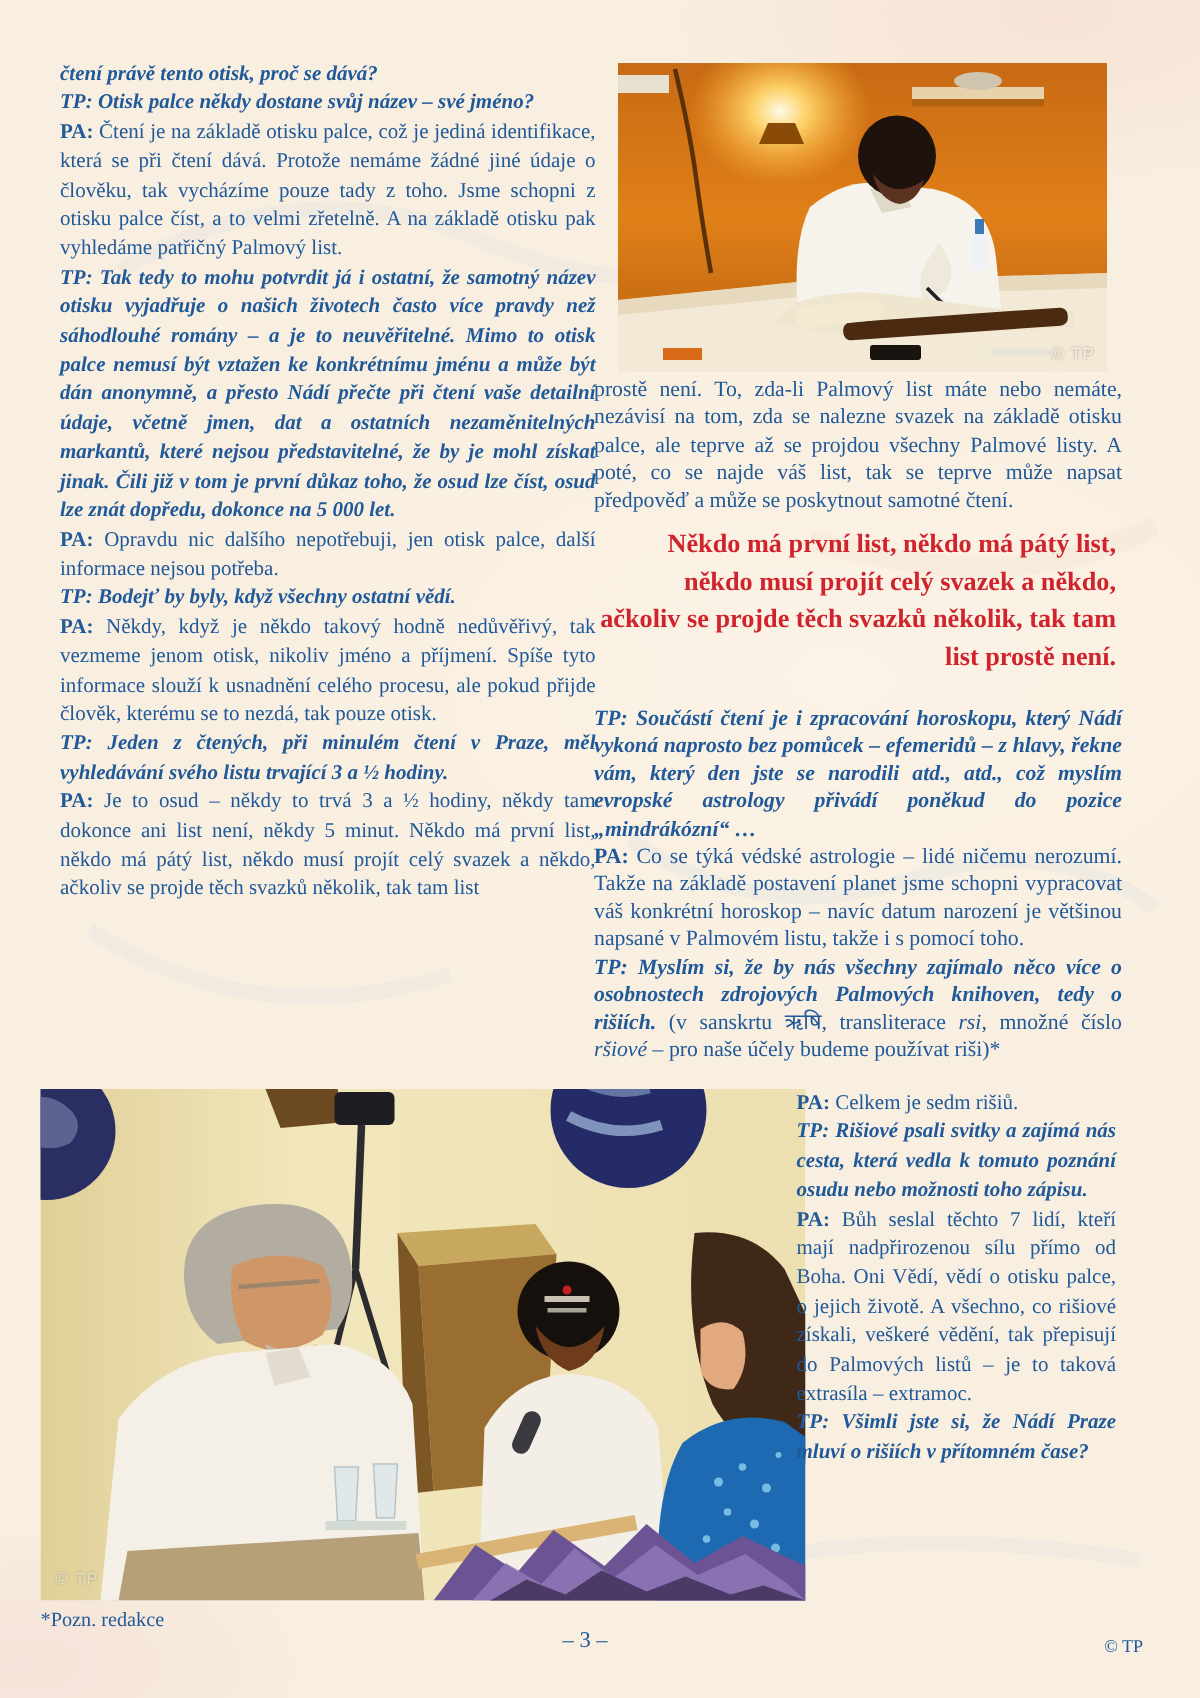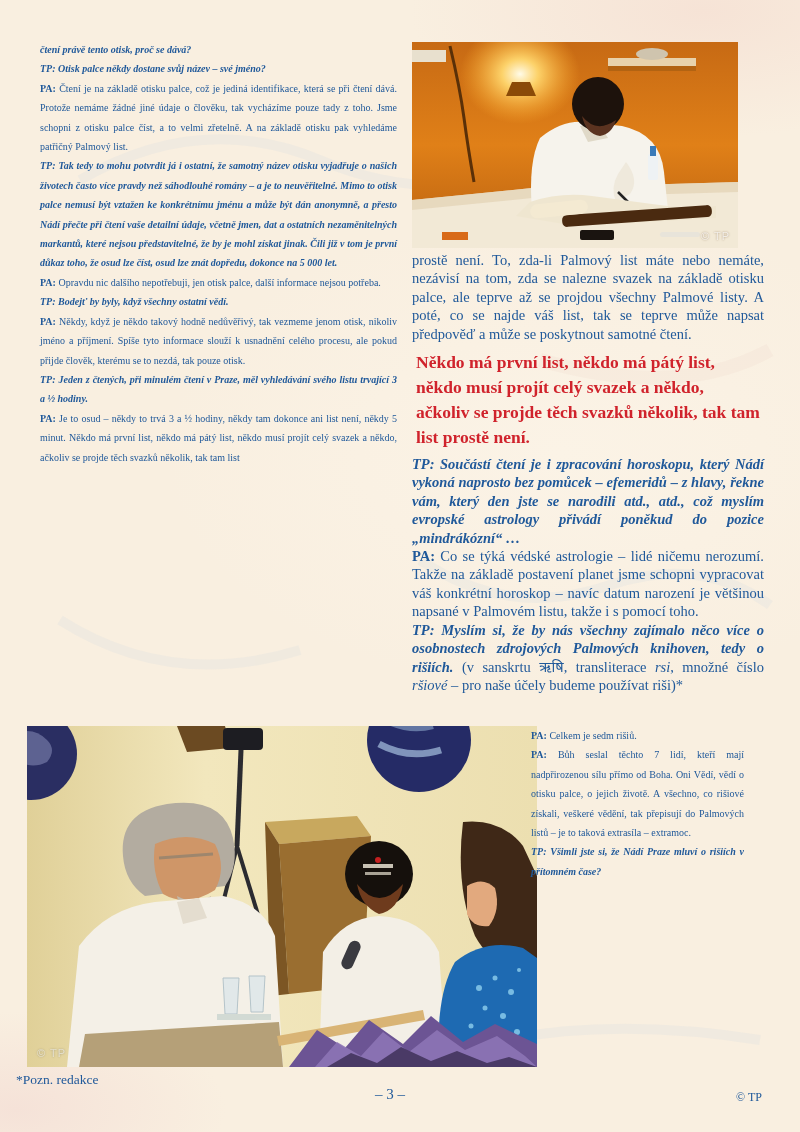--- a/index.html
+++ b/index.html
@@ -13,41 +13,41 @@
     font-family:"Liberation Serif","DejaVu Serif",serif;
     color:var(--ink);
     background:
       radial-gradient(ellipse 420px 180px at 88% 1%, #f6e3d6 0%, rgba(246,227,214,0) 70%),
       radial-gradient(ellipse 300px 140px at 2% 98%, #f5e2d8 0%, rgba(245,226,216,0) 70%),
       radial-gradient(ellipse 500px 300px at 70% 40%, #fbf3e6 0%, rgba(251,243,230,0) 80%),
       var(--pagebg);
   }
   .page{position:absolute;inset:0;}
   .bg-decor{position:absolute;left:0;top:0;z-index:0;}
-  .col{position:absolute;z-index:1;font-size:10px;line-height:19.4px;text-align:justify;}
+  .col{position:absolute;z-index:1;font-size:14px;line-height:19.4px;text-align:justify;}
   .col-left{left:40px;top:40px;width:357px;}
-  .col-right{left:412px;top:251px;width:352px;font-size:14.5px;line-height:18.4px;}
+  .col-right{left:396px;top:251px;width:352px;font-size:14.5px;line-height:18.4px;}
   .col-narrow{left:531px;top:726px;width:213px;z-index:3;}
   .para{margin:0;}
   .s-tp{font-weight:bold;font-style:italic;}
   .s-pa{font-weight:bold;}
   .s-i{font-style:italic;}
   .s-dev{font-style:normal;}
   .para.quote{
-    color:var(--red);font-weight:bold;text-align:left;
-    font-size:17.5px;line-height:25px;margin:7px 4px 5px 4px;
+    color:var(--red);font-weight:bold;text-align:right;
+    font-size:17.5px;line-height:25px;margin:7px 4px 20px 4px;
   }
   figure{margin:0;padding:0;position:absolute;z-index:2;}
   .photo-top{left:412px;top:42px;width:326px;height:206px;}
   .photo-bottom{left:27px;top:726px;width:510px;height:341px;}
   figure svg{display:block;}
   .wm{position:absolute;font-family:"Liberation Sans","DejaVu Sans",sans-serif;font-size:11px;letter-spacing:1px;}
   .wm-tr{right:8px;bottom:6px;color:rgba(255,255,255,.75);text-shadow:0 0 2px rgba(90,50,10,.5);}
   .wm-bl{left:10px;bottom:8px;color:rgba(255,255,255,.55);text-shadow:0 0 2px rgba(60,60,60,.4);}
-  .footnote{position:absolute;left:16px;top:1072px;font-size:13.5px;z-index:4;}
+  .footnote{position:absolute;left:27px;top:1072px;font-size:13.5px;z-index:4;}
   .pagenum{position:absolute;left:0;top:1086px;width:780px;text-align:center;font-size:15px;z-index:4;}
   .copyright{position:absolute;right:38px;top:1090px;font-size:12px;z-index:4;}
 </style>
 </head>
 <body>
 
 <main class="page">
 
   <svg class="bg-decor" width="800" height="1132" viewBox="0 0 800 1132">
     <g fill="none" stroke="#a9c4dd" stroke-width="10" opacity="0.10">
@@ -205,20 +205,21 @@
         <path d="M262 341 L290 304 L318 322 L342 294 L376 318 L404 290 L436 316 L468 298 L510 318 L510 341 Z" fill="#6c5494"></path>
         <path d="M288 341 L310 316 L334 330 L356 306 L382 326 L410 304 L438 324 L470 310 L498 330 L510 341 Z" fill="#8d74b5" opacity="0.9"></path>
         <path d="M300 341 l24 -14 26 10 24 -16 30 14 26 -10 30 12 22 -6 28 10 0 20 -210 0 z" fill="#4a3a66"></path>
       </g>
     </svg>
     <span class="wm wm-bl">© TP</span>
   </figure>
 
   <section class="col col-narrow" id="col-narrow">
       <p class="para a"><span class="s-pa">PA: </span><span class="s-t">Celkem je sedm rišiů.</span></p>
+      <p class="para q"><span class="s-tp">TP: Rišiové psali svitky a zajímá nás cesta, která vedla k tomuto poznání osudu nebo možnosti toho zápisu.</span></p>
       <p class="para a"><span class="s-pa">PA: </span><span class="s-t">Bůh seslal těchto 7 lidí, kteří mají nadpřirozenou sílu přímo od Boha. Oni Vědí, vědí o otisku palce, o jejich životě.  A všechno, co rišiové získali, veškeré vědění, tak přepisují do Palmových listů – je to taková extrasíla  – extramoc.</span></p>
       <p class="para q"><span class="s-tp">TP: Všimli jste si, že Nádí Praze mluví o rišiích v přítomném čase?</span></p>
     </section>
 
   <div class="footnote">*Pozn. redakce</div>
   <div class="pagenum">– 3 –</div>
   <div class="copyright">© TP</div>
 
 </main>
 

